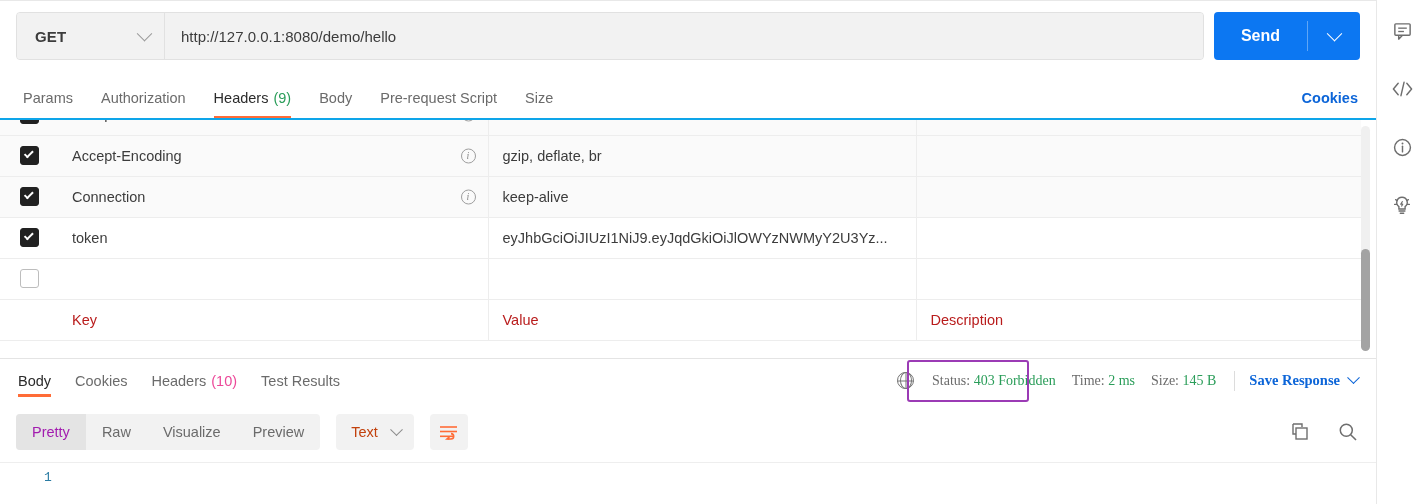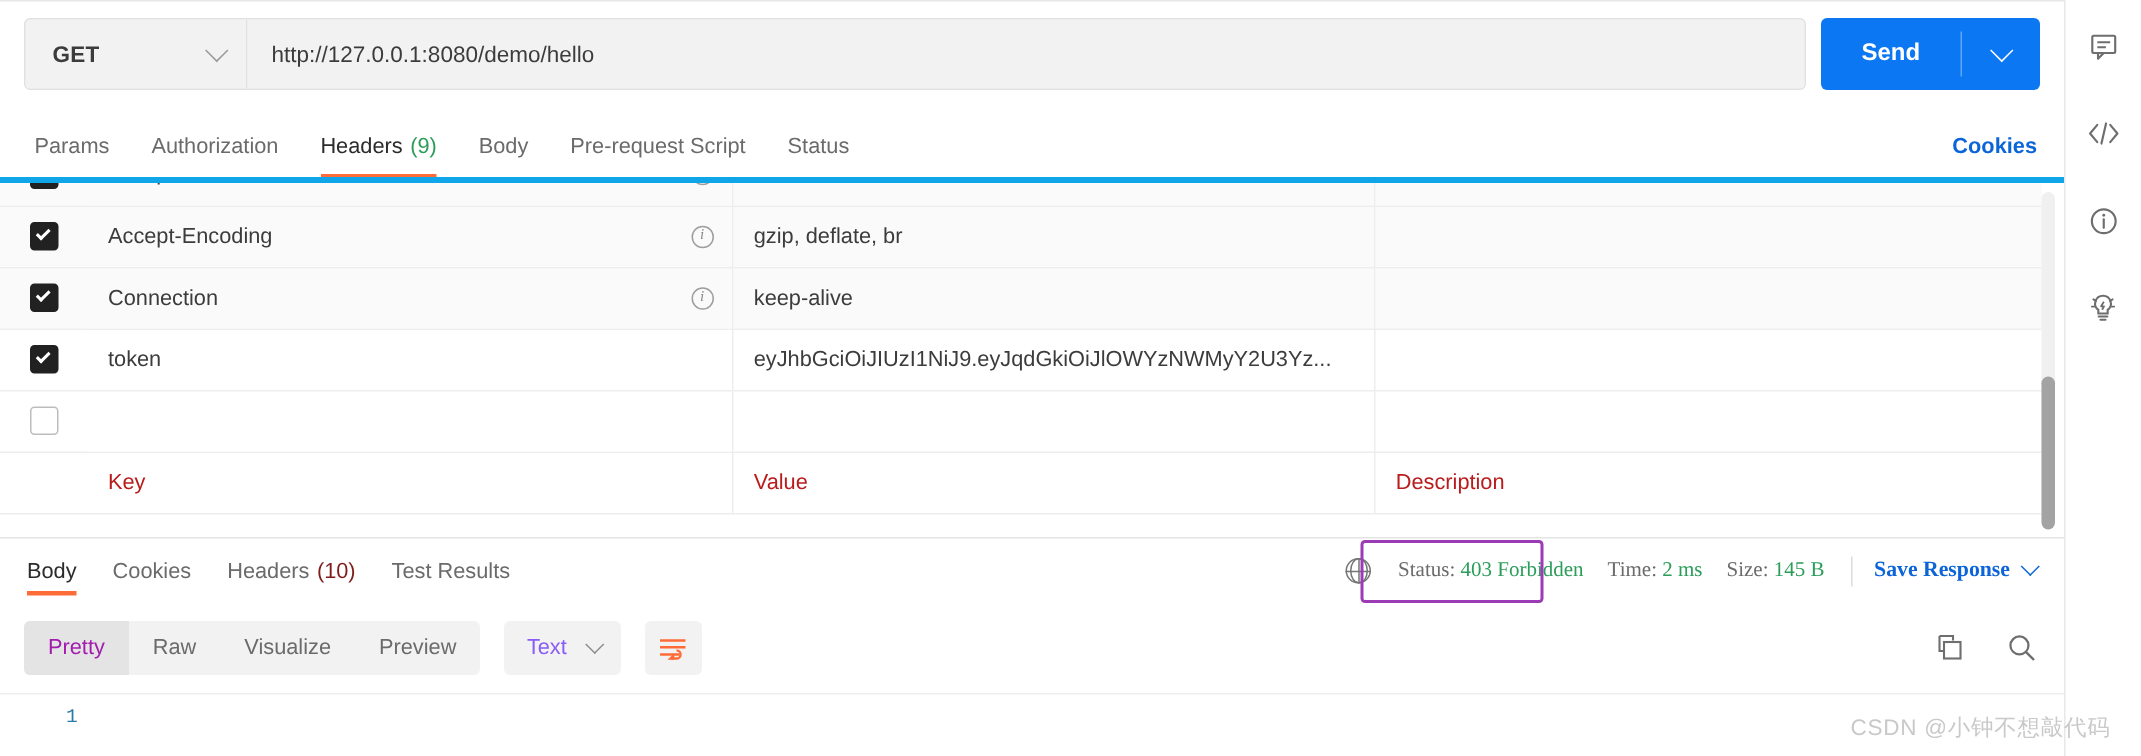--- a/index.html
+++ b/index.html
@@ -140,21 +140,21 @@
     right: 18px; top: 0; height: 40px;
     display: flex; align-items: center;
     font-size: 14.5px; font-weight: bold; color: #0c65d8;
     cursor: pointer;
   }
 
   
   .hdr-area {
     position: relative;
     height: 240px;
-    border-top: 4px solid #0ea5e9;
+    border-top: 2px solid #0ea5e9;
     overflow: hidden;
     background: #fff;
   }
   .hdr-scroll {
     position: absolute;
     top: -26px; left: 0; right: 0;
   }
   table.hdr-table {
     width: 1361px;
     border-collapse: collapse;
@@ -247,21 +247,21 @@
     white-space: nowrap;
   }
   .rsp-tab:first-child { padding-left: 4px; }
   .rsp-tab.active { color: #2b2b2b; }
   .rsp-tab.active::after {
     content: "";
     position: absolute;
     left: 4px; right: 12px; bottom: 6px;
     height: 2.5px; background: #ff6c37;
   }
-  .rsp-tab .cnt { color: #7f1d1d; margin-left: 5px; }
+  .rsp-tab .cnt { color: #ec4899; margin-left: 5px; }
 
   .status-strip {
     margin-left: auto;
     display: flex; align-items: center;
     gap: 0px;
     font-size: 14px;
     color: #6b6b6b;
     position: relative;
     font-family: Liberation Serif, serif;
   }
@@ -336,21 +336,21 @@
     cursor: pointer;
   }
   .fmt.active { background: #e4e4e4; color: #a21caf; }
   .type-select {
     display: flex; align-items: center; gap: 14px;
     background: #f2f2f2;
     border-radius: 4px;
     height: 36px;
     padding: 0 13px 0 15px;
     font-size: 14.5px;
-    color: #8b5cf6;
+    color: #c2410c;
     cursor: pointer;
     margin-left: 6px;
   }
   .chev-sm {
     width: 9px; height: 9px;
     border-right: 1.6px solid #8d8d8d;
     border-bottom: 1.6px solid #8d8d8d;
     transform: rotate(45deg) translate(-2px,-2px);
   }
   .wrap-btn {
@@ -454,21 +454,21 @@
         <span>Headers</span>
         <span class="cnt">(9)</span>
       </div>
       <div class="rtab">
         <span>Body</span>
       </div>
       <div class="rtab">
         <span>Pre-request Script</span>
       </div>
       <div class="rtab">
-        <span>Status</span>
+        <span>Size</span>
       </div>
       <div class="cookies-link">Cookies</div>
     </div>
 
     <div class="hdr-area">
       <div class="hdr-scroll">
         <table class="hdr-table">
           <tbody>
               <tr class="shaded">
             <td class="c-check">
@@ -675,14 +675,13 @@
       <svg width="22" height="22" viewBox="0 0 22 22">
         <path d="M11 3.2 a5.2 5.2 0 0 0 -3.1 9.4 V15 h6.2 v-2.4 A5.2 5.2 0 0 0 11 3.2 Z" stroke="#6e6e6e" stroke-width="1.4" fill="none"></path>
         <line x1="8.1" y1="17" x2="13.9" y2="17" stroke="#6e6e6e" stroke-width="1.4" stroke-linecap="round"></line>
         <line x1="9.3" y1="19.2" x2="12.7" y2="19.2" stroke="#6e6e6e" stroke-width="1.4" stroke-linecap="round"></line>
         <path d="M6.2 6.6 L4.6 5.6 M15.8 6.6 L17.4 5.6 M5.4 10.4 L3.6 10.4 M16.6 10.4 L18.4 10.4" stroke="#6e6e6e" stroke-width="1.3" stroke-linecap="round"></path>
         <path d="M11.6 7.2 L9.7 10.2 h2 l-1.3 2.3" stroke="#6e6e6e" stroke-width="1.2" fill="none" stroke-linejoin="round"></path>
       </svg>
     </div>
   </div>
 
-  <div class="watermark">CSDN @小钟不想敲代码</div>
 </div>
 
 </body></html>

